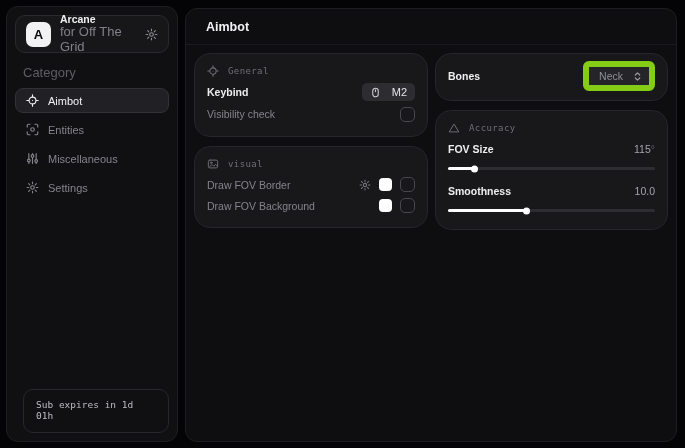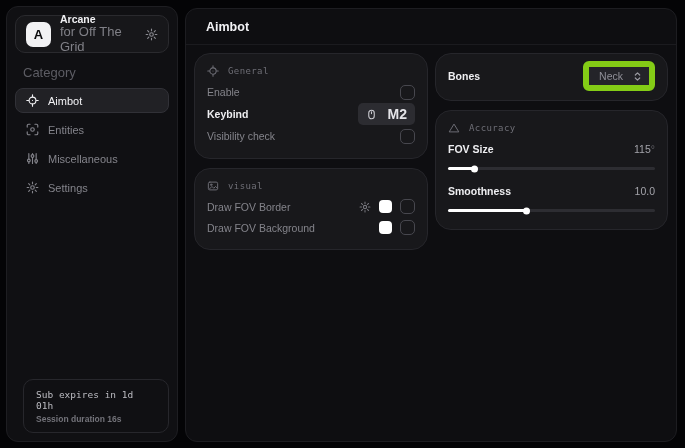--- a/index.html
+++ b/index.html
@@ -51,21 +51,21 @@
   .lbl.on { color:#eeeef1; font-weight:bold; }
   .val { font-size:10.5px; color:#a3a3aa; }
   .val .unit { color:#5f5f66; }
 
   .checkbox { width:15px; height:15px; border:1.5px solid #47474e; border-radius:5px; background:transparent; }
   .ctrl-group { display:flex; align-items:center; gap:8px; }
   .swatch { width:13px; height:13px; border-radius:4px; }
   .row-gear { color:#77777e; display:flex; }
 
   .kb-badge { display:flex; align-items:center; gap:11px; background:#2c2c31; border-radius:5px;
-              padding:3px 8px; color:#e4e4e8; font-size:14px; font-weight:bold; }
+              padding:3px 8px; color:#e4e4e8; font-size:11px; font-weight:normal; }
   .kb-badge .ic { display:flex; color:#c9c9cf; }
 
   .dropdown { display:flex; align-items:center; gap:9px; background:#242429; border:6px solid #84cc16;
               border-radius:6px; padding:3px 6px 3px 10px; color:#8f8f97; font-size:10.5px; }
   .dd-icbox { display:flex; color:#9a9aa1; }
 
   .slider { position:relative; height:3px; background:#2d2d32; border-radius:2px; margin:7px 0 3px; }
   .slider .fill { position:relative; height:3px; background:#ffffff; border-radius:2px; }
   .slider .thumb { position:absolute; right:-3px; top:50%; transform:translateY(-50%);
                    width:7px; height:7px; background:#ffffff; border-radius:50%; }
@@ -130,21 +130,20 @@
           <circle cx="8" cy="8" r="2.2"></circle>
           <path d="M8 1.4v2M8 12.6v2M1.4 8h2M12.6 8h2M3.3 3.3l1.4 1.4M11.3 11.3l1.4 1.4M12.7 3.3l-1.4 1.4M4.7 11.3l-1.4 1.4"></path>
         </svg>
       </span>
       <span>Settings</span>
     </div>
   </div>
 
   <div class="side-foot">
     <div class="foot-l1 mono">Sub expires in 1d 01h</div>
-    <div class="foot-l2">Session duration 16s</div>
   </div>
 </div>
 
 <div class="main">
   <div class="main-head">
     <span class="main-title">Aimbot</span>
   </div>
 
   <div class="content">
 
@@ -155,24 +154,20 @@
           <span class="ic">
             <svg width="12" height="12" viewBox="0 0 16 16" fill="none" stroke="currentColor" stroke-width="1.4" stroke-linecap="round">
               <circle cx="8" cy="8" r="4.2"></circle>
                 <path d="M8 1v2.2M8 12.8V15M1 8h2.2M12.8 8H15"></path>
               <circle cx="8" cy="8" r="0.7" fill="currentColor" stroke="none"></circle>
             </svg>
           </span>
           <span>General</span>
         </div>
 
-        <div class="row">
-          <span class="lbl">Enable</span>
-          <span class="checkbox"></span>
-        </div>
 
         <div class="row">
           <span class="lbl on">Keybind</span>
           <span class="kb-badge">
             <span class="ic">
               <svg width="11" height="11" viewBox="0 0 12 12" fill="none" stroke="currentColor" stroke-width="1.2" stroke-linecap="round">
                 <rect x="3" y="1.3" width="6" height="9.4" rx="3"></rect>
                   <path d="M6 3v2"></path>
               </svg>
             </span>

